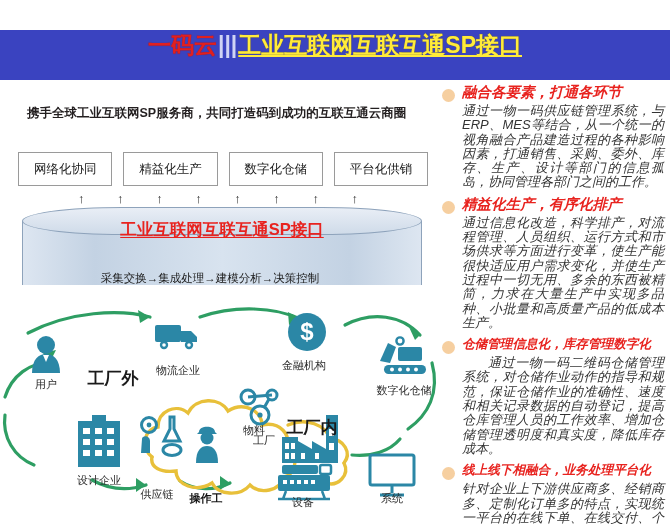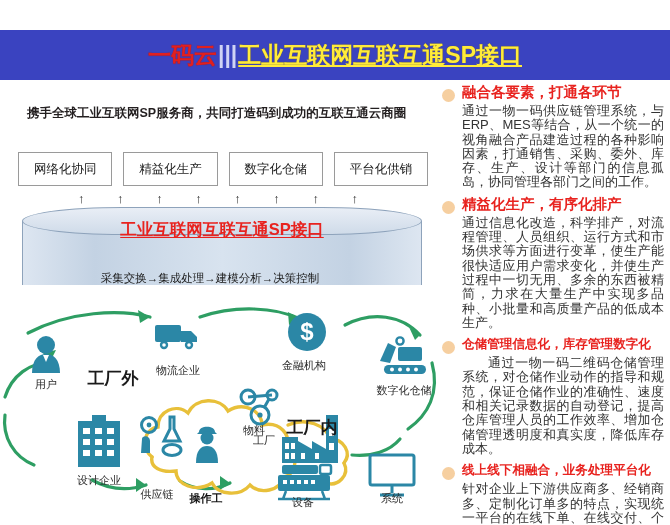--- a/index.html
+++ b/index.html
@@ -8,21 +8,21 @@
     background:#ffffff;
     font-family:"Liberation Sans","DejaVu Sans",sans-serif;
     position:relative;
   }
   #page{position:relative;width:670px;height:525px;background:#fff;}
 
   
   .header-bar{
     position:absolute;left:0;top:30px;width:670px;height:50px;
     background:#3a43c0;
-    display:flex;align-items:center;justify-content:center;
+    display:flex;align-items:flex-start;justify-content:center;
   }
   .header-inner{display:flex;align-items:center;}
   .h-red{
     color:#e02020;font-size:23px;font-weight:bold;letter-spacing:0px;
     text-shadow:0 0 1px #b01010;
   }
   .h-sep{color:#cfd3f5;font-size:23px;font-weight:bold;padding:0 1px;}
   .h-yellow{
     color:#ffeb3b;font-size:23px;font-weight:bold;letter-spacing:0px;
     text-decoration:underline;text-underline-offset:2px;
@@ -87,21 +87,21 @@
   .eco{position:absolute;left:0;top:225px;width:440px;height:220px;}
   .eco svg{position:absolute;left:0;top:0;}
   .eco-label{
     position:absolute;font-size:11px;color:#2b2b2b;white-space:nowrap;
     text-align:center;transform:translateX(-50%);
   }
   .eco-label.big{font-size:17px;font-weight:bold;color:#1a1a1a;}
   .eco-label.bold{font-weight:bold;color:#111;}
 
   
-  .right-col{position:absolute;left:440px;top:82px;width:230px;height:443px;}
+  .right-col{position:absolute;left:440px;top:82px;width:230px;height:443px;font-style:italic;}
   .sec{position:relative;margin:0 0 4px 0;padding-left:22px;}
   .sec-dot{
     position:absolute;left:2px;top:7px;width:13px;height:13px;border-radius:50%;
     background:#f6cfa0;
   }
   .sec-title{
     font-size:14.5px;font-weight:bold;color:#e8231f;line-height:20px;
     margin:0 0 2px 0;white-space:nowrap;
   }
   .sec-title.small{font-size:12.6px;}

